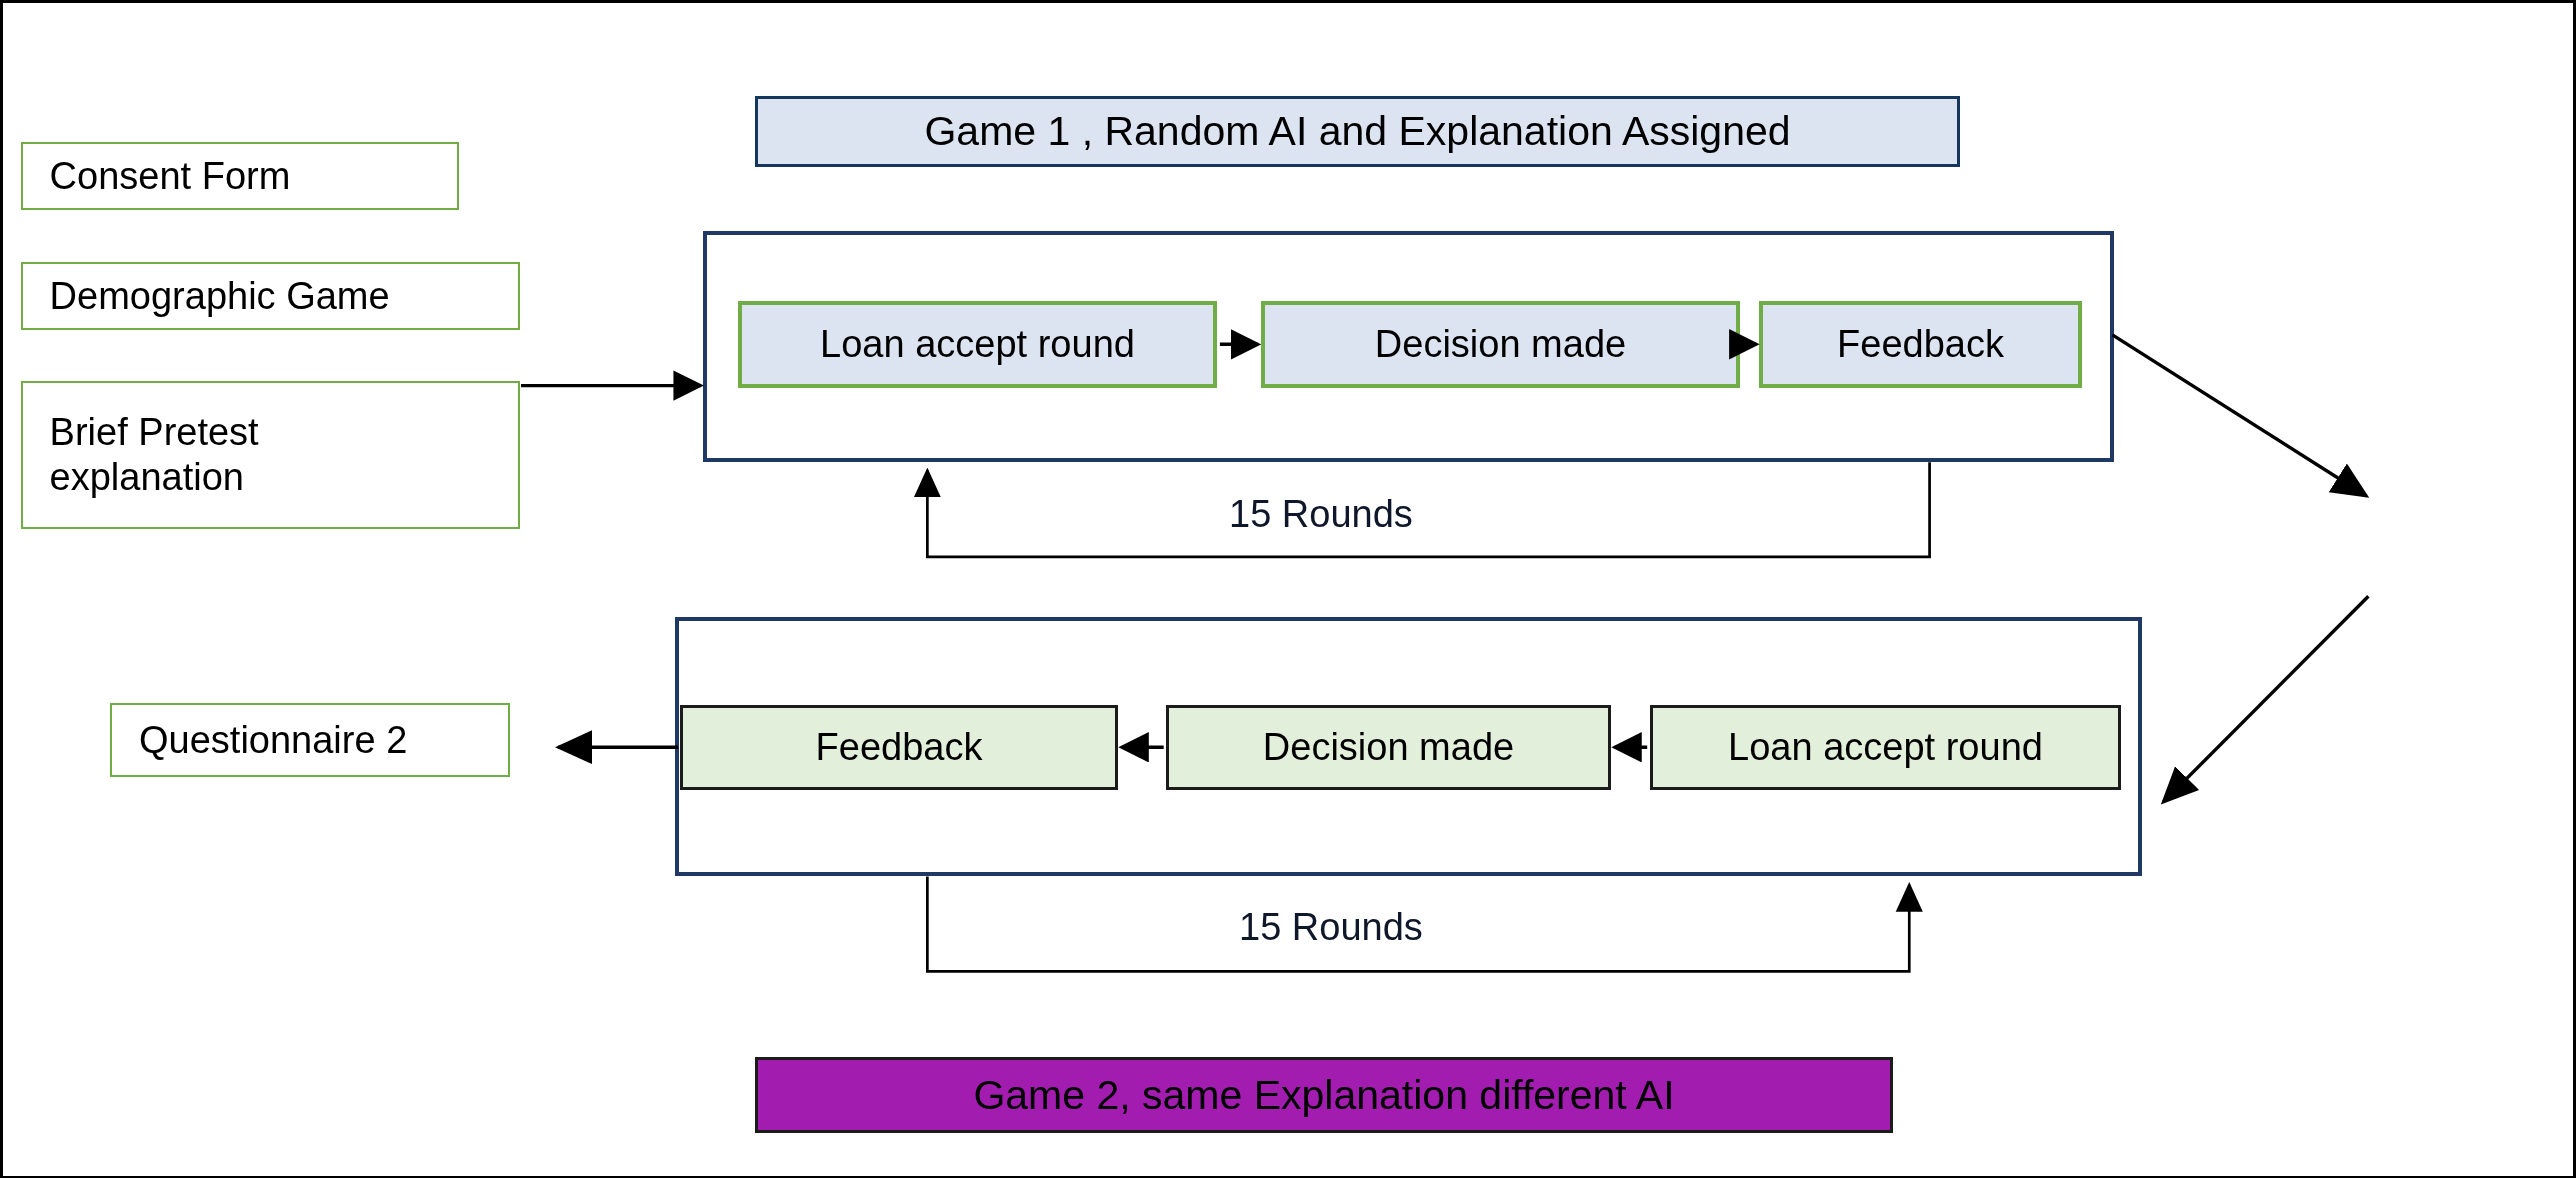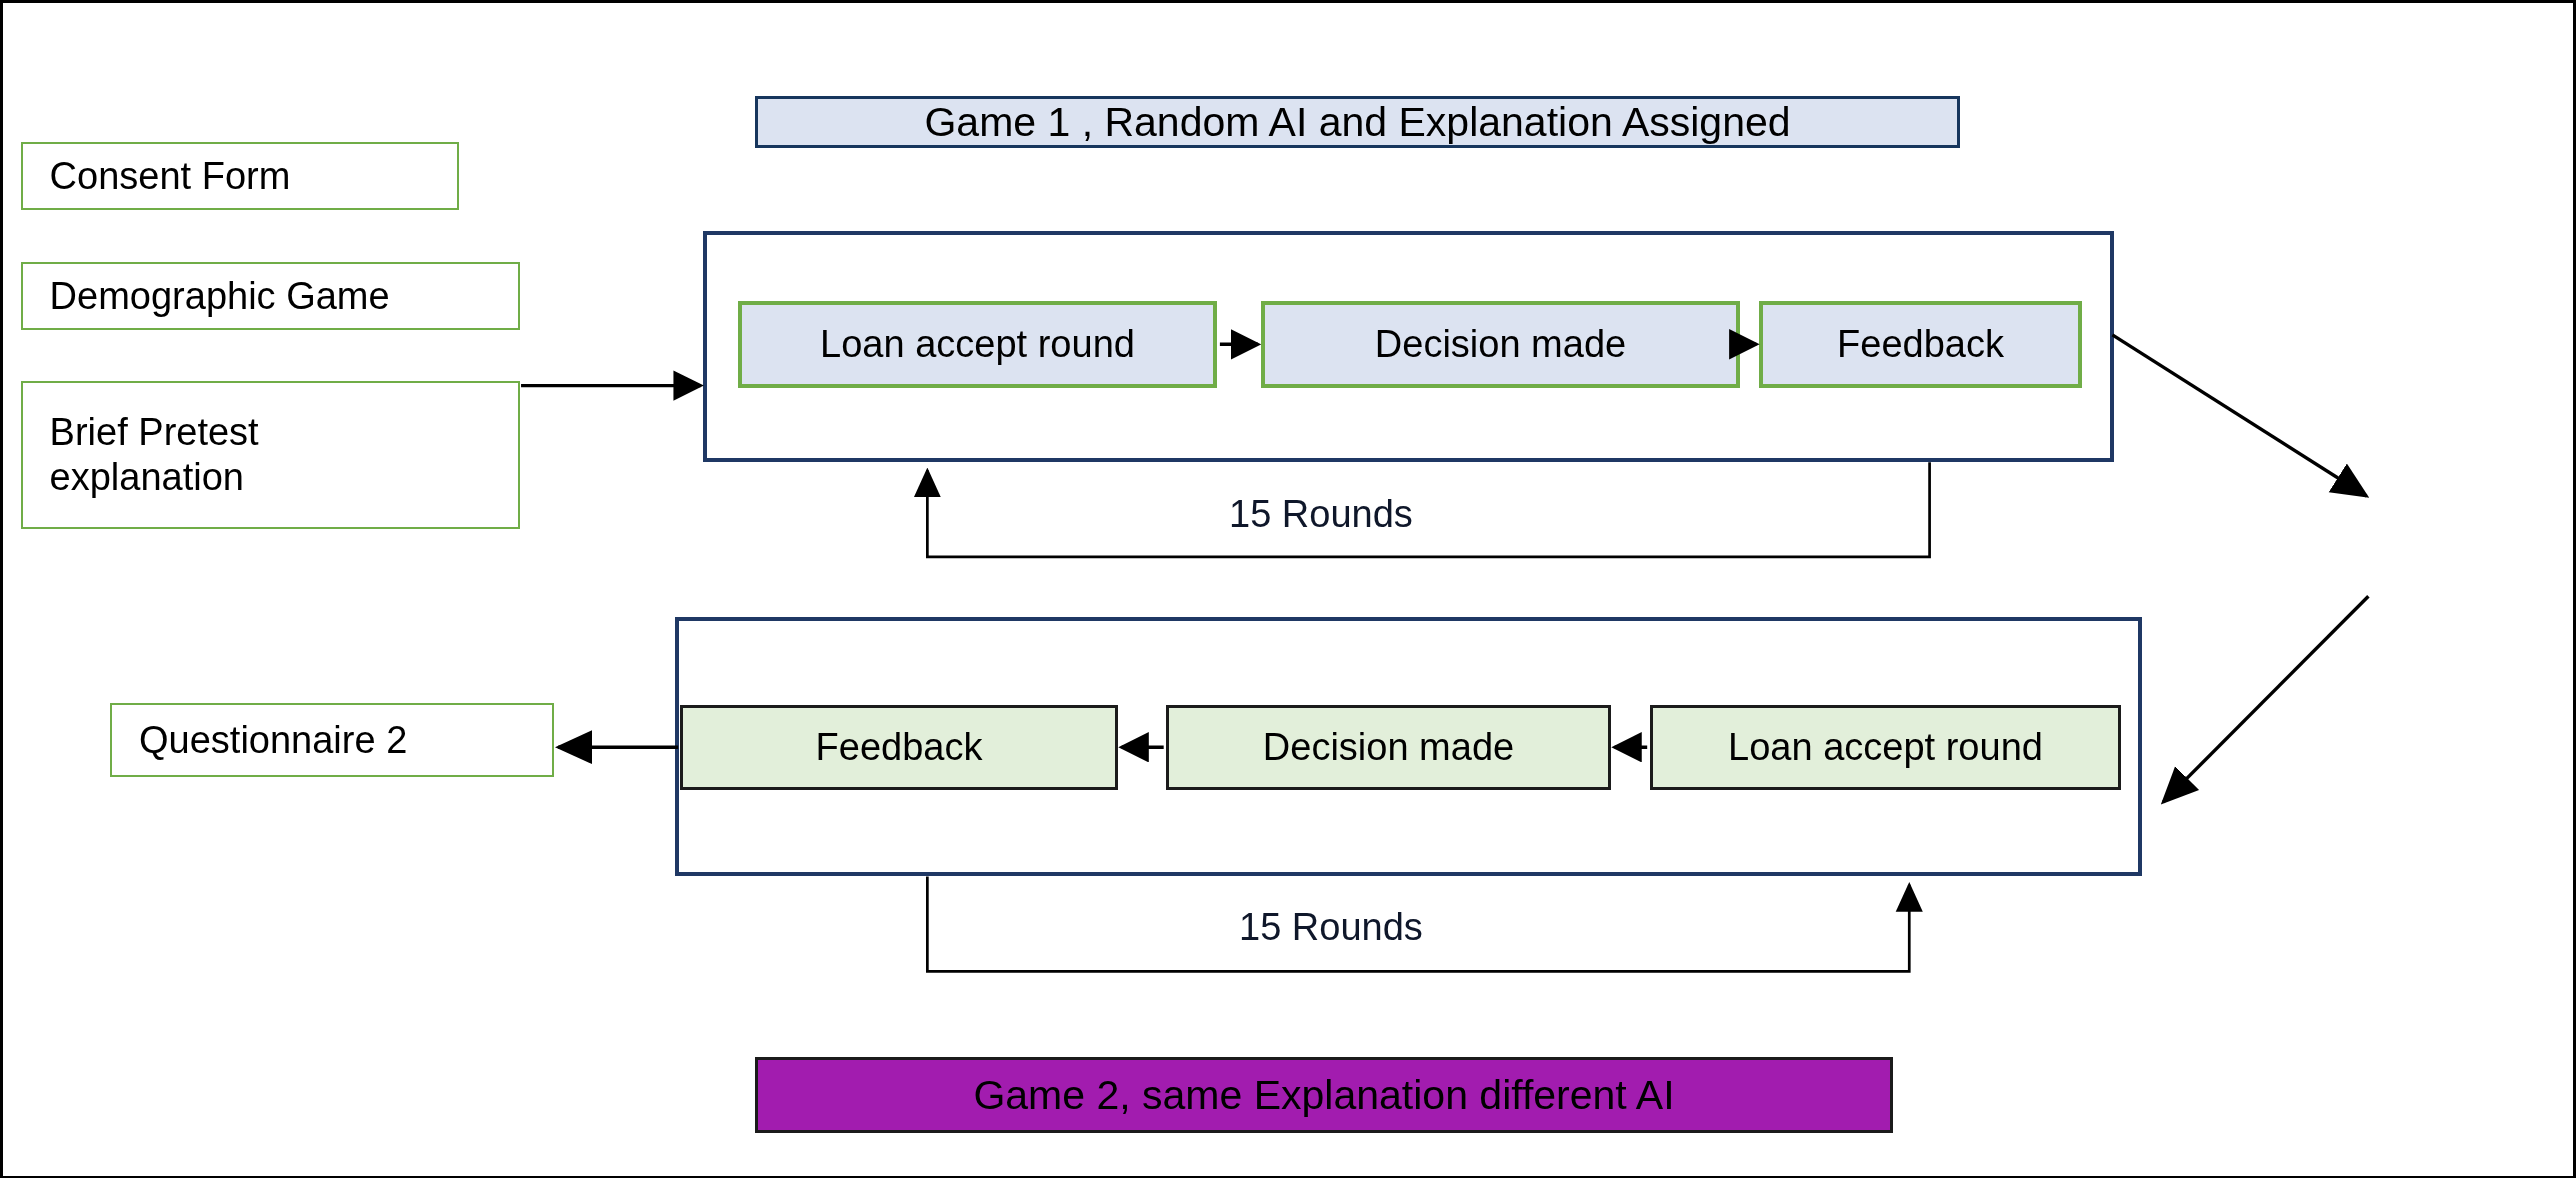--- a/index.html
+++ b/index.html
@@ -98,21 +98,21 @@
 
   <div class="node green-outline" style="left:17.6px; top:259px; width:499px; height:68px;">
     <span>Demographic Game</span>
   </div>
 
   <div class="node green-outline" style="left:17.6px; top:378px; width:499px; height:148px;">
     <span>Brief Pretest
 explanation</span>
   </div>
 
-  <div class="node banner-blue" style="left:752px; top:93px; width:1205px; height:52px;">
+  <div class="node banner-blue" style="left:752px; top:93px; width:1205px; height:71px;">
     <span>Game 1 , Random AI and Explanation Assigned</span>
   </div>
 
   <div class="group-box" style="left:700px; top:228px; width:1411px; height:231px;"></div>
 
   <div class="node blue-step" style="left:735px; top:298px; width:479px; height:87px;">
     <span>Loan accept round</span>
   </div>
 
   <div class="node blue-step" style="left:1258px; top:298px; width:479px; height:87px;">
@@ -143,21 +143,21 @@
 
   <div class="loop-label" style="left:1236px; top:903px;">
     <span>15 Rounds</span>
   </div>
 
   <div class="node banner-green" style="left:752px; top:1054px; width:1138px; height:76px;">
     <span>Game 2, same Explanation different AI</span>
   </div>
 
 
-  <div class="node green-outline" style="left:107px; top:700px; width:444px; height:74px;">
+  <div class="node green-outline" style="left:107px; top:700px; width:400px; height:74px;">
     <span>Questionnaire 2</span>
   </div>
 
   <svg class="overlay" viewBox="0 0 3804 1741">
     <defs>
       <marker id="arrow-r" markerWidth="9" markerHeight="9" refX="8" refY="4.5" orient="auto" markerUnits="strokeWidth">
         <path d="M0,0 L9,4.5 L0,9 z" fill="#000000"></path>
       </marker>
       <marker id="arrow-thin" markerWidth="11" markerHeight="11" refX="10" refY="5.5" orient="auto" markerUnits="strokeWidth">
         <path d="M0,0.5 L11,5.5 L0,10.5 z" fill="#000000"></path>

